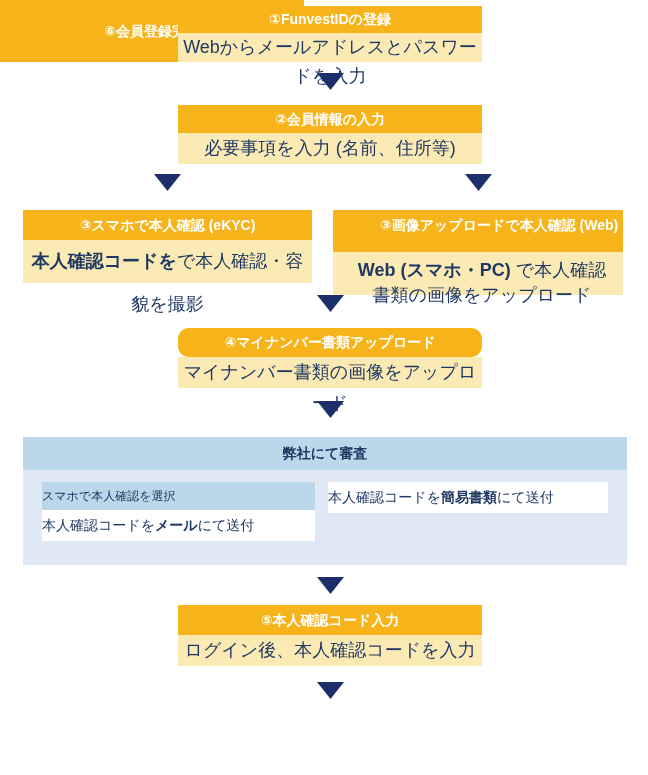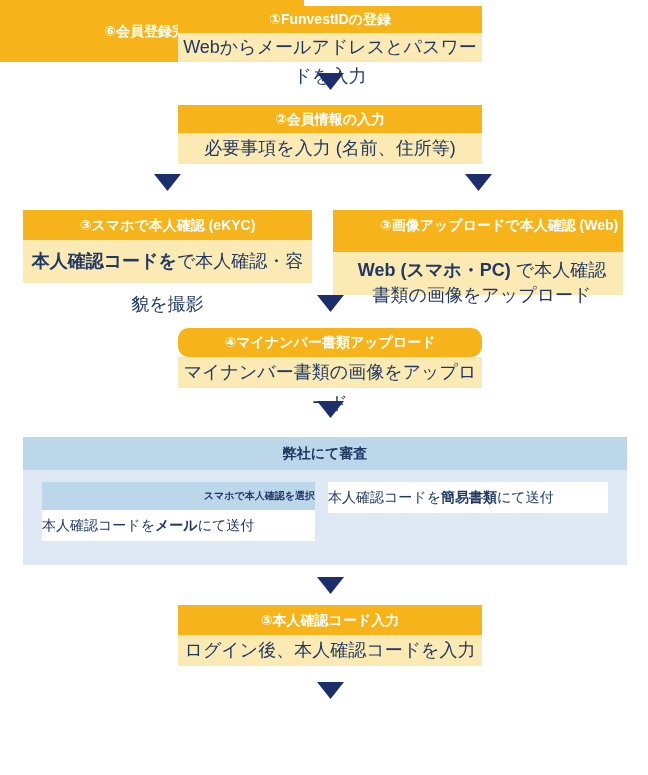--- a/index.html
+++ b/index.html
@@ -64,23 +64,23 @@
   }
   .review-title{
     height:33px;line-height:33px;text-align:center;
     background:var(--review-band,#BCD6EA);
     color:var(--navy-text,#1F3864);font-weight:bold;font-size:14px;
   }
   .sub{position:absolute;top:45px;}
   .sub-l{left:19px;width:273px;}
   .sub-r{left:305px;width:280px;}
   .sub-header{
-    height:28px;line-height:28px;text-align:right;
+    height:28px;line-height:28px;text-align:left;
     background:var(--review-band,#BCD6EA);
-    color:var(--navy-text,#1F3864);font-weight:bold;font-size:10px;
+    color:var(--navy-text,#1F3864);font-weight:normal;font-size:12px;
     white-space:nowrap;overflow:hidden;
   }
   .sub-body{
     height:31px;line-height:31px;text-align:left;
     background:#ffffff;font-size:14px;color:var(--navy-text,#1F3864);
   }
 </style>
 </head>
 <body>
 

